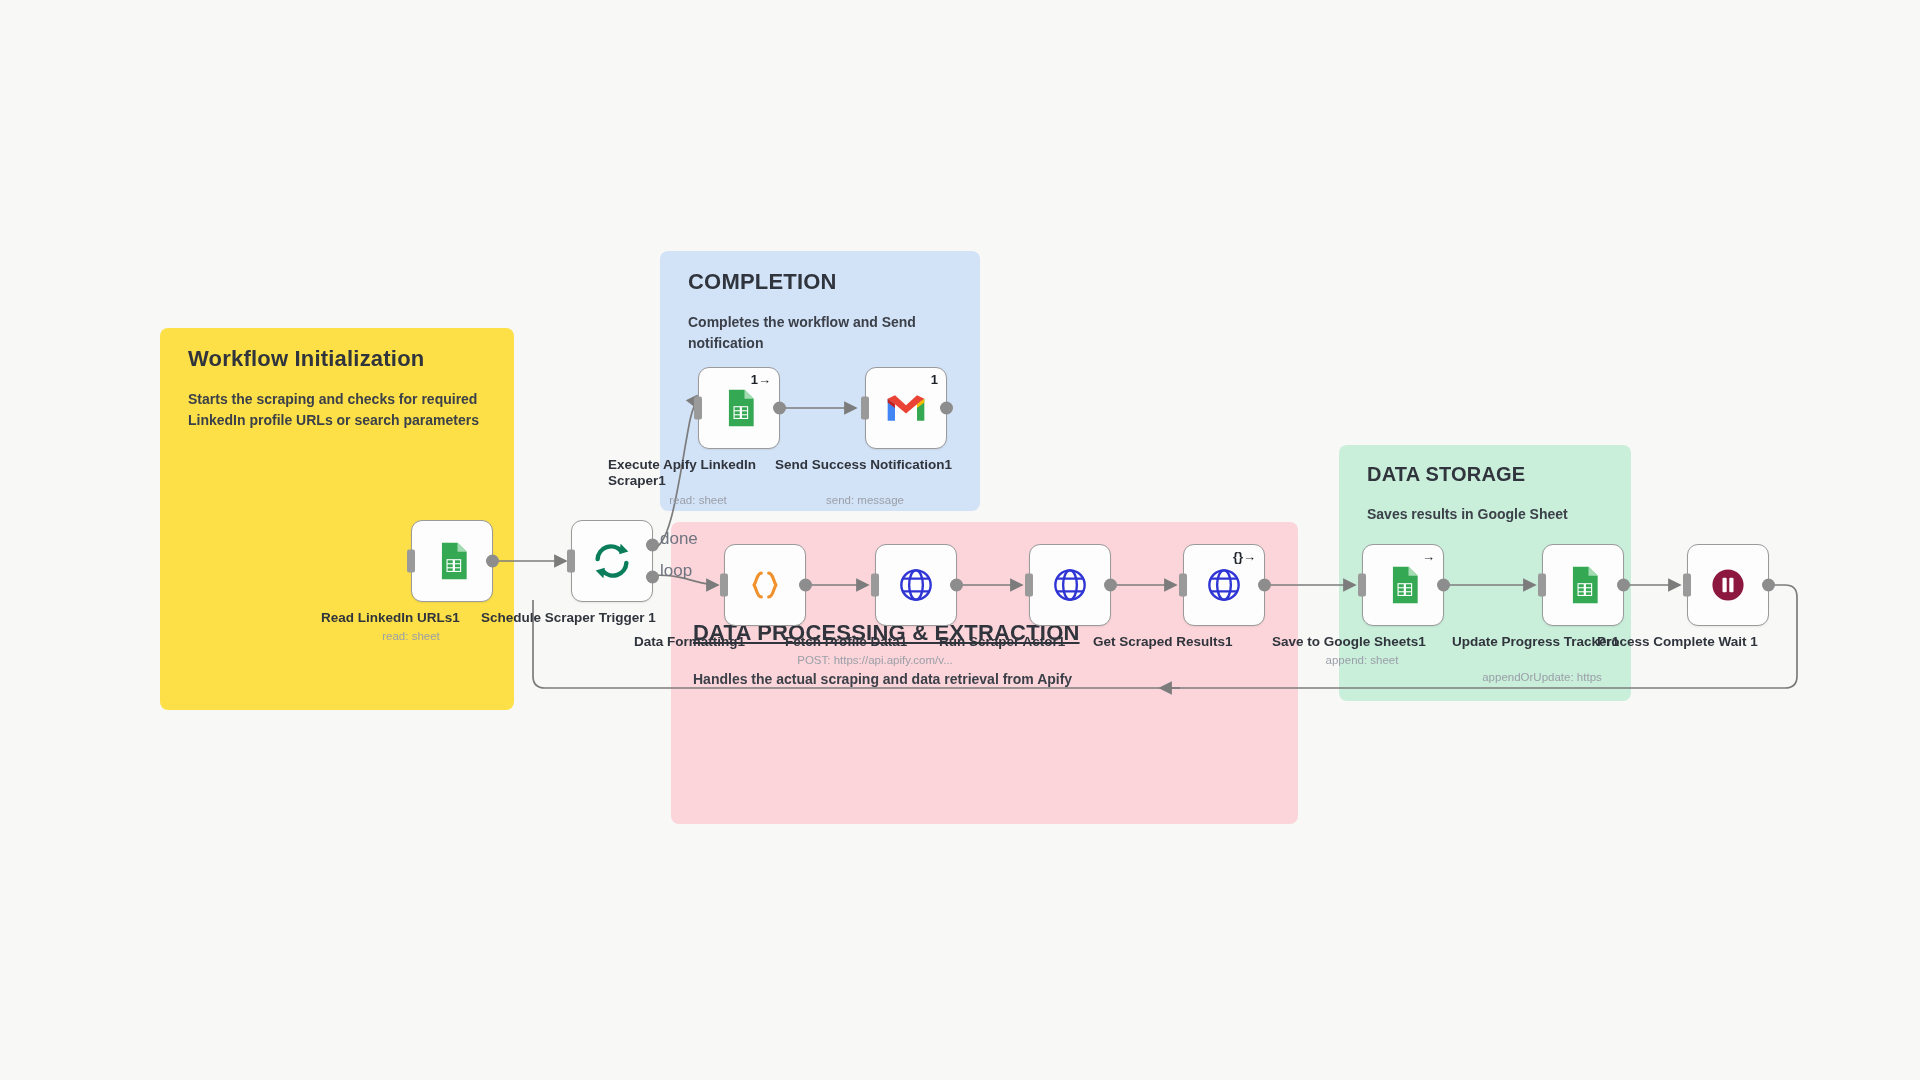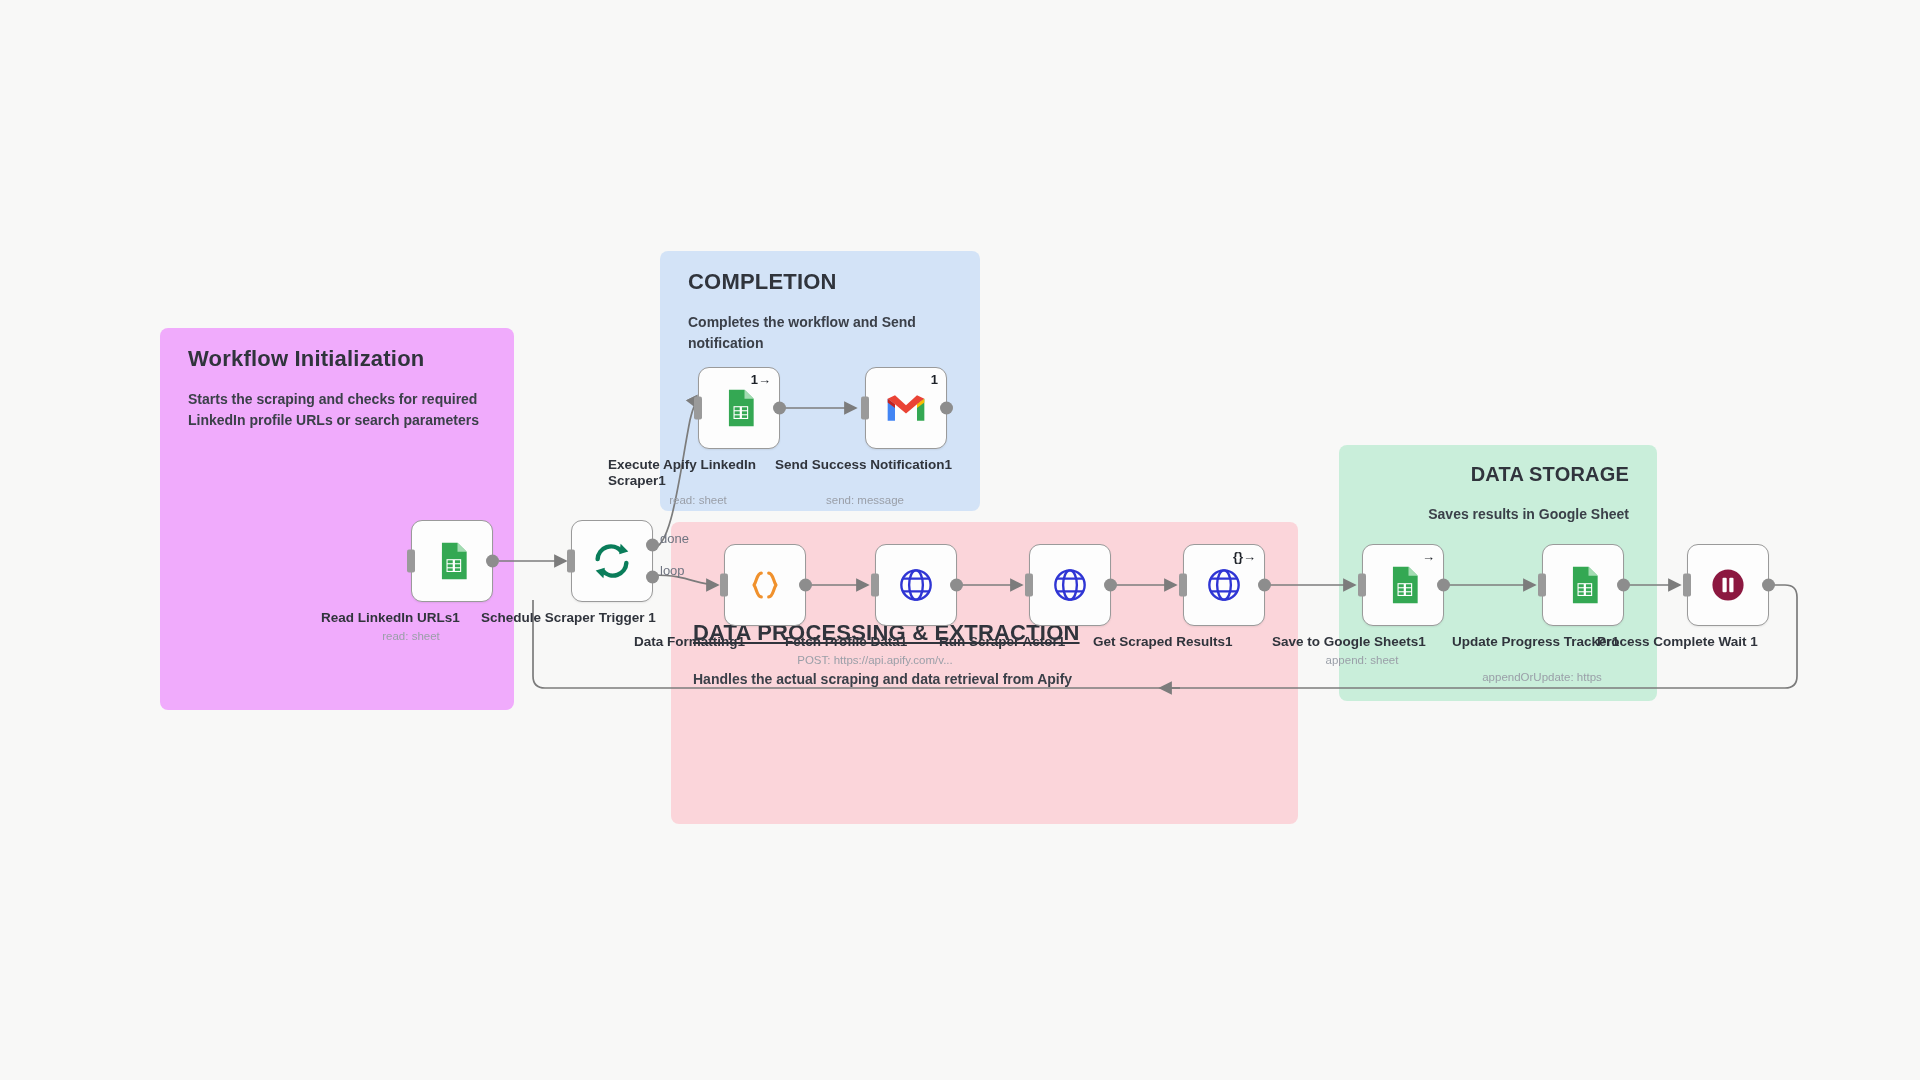--- a/index.html
+++ b/index.html
@@ -35,21 +35,21 @@
     font-size: 14px;
     font-weight: 700;
     color: #3b4049;
     line-height: 1.45;
     margin: 0;
     max-width: 330px;
   }
   #note-init   { left: 160px;  top: 328px;  width: 354px;  height: 382px; background: #fdeec4; }
   #note-compl  { left: 660px;  top: 251px;  width: 320px;  height: 260px; background: #d3e3f7; }
   #note-proc   { left: 671px;  top: 522px;  width: 627px;  height: 302px; background: #fbd5da; }
-  #note-store  { left: 1339px; top: 445px;  width: 318px;  height: 256px; background: #c9eeda; text-align: right; }
+  #note-store  { left: 1339px; top: 445px;  width: 292px;  height: 256px; background: #c9eeda; }
 
   #note-proc .sticky-title { position: absolute; left: 22px; top: 98px; text-decoration: underline; }
   #note-proc .sticky-body  { position: absolute; left: 22px; top: 147px; max-width: 600px; }
 
   
   #wires { position: absolute; left: 0; top: 0; width: 1920px; height: 1080px; pointer-events: none; }
 
   
   .node {
     position: absolute;
@@ -112,37 +112,37 @@
     width: 8px; height: 23px;
     border-radius: 2px;
     background: #9a9a9a;
     top: 50%; left: -5px;
     transform: translateY(-50%);
   }
   .port-out.p1 { top: 30%; }
   .port-out.p2 { top: 70%; }
   .port-lab {
     position: absolute;
-    font-size: 13px;
+    font-size: 17px;
     color: #6f7480;
     left: 14px;
     transform: translateY(-50%);
     white-space: nowrap;
   }
 
   
   .ico { width: 44px; height: 44px; display:block; }
   .ico-lg { width: 46px; height: 46px; }
 </style>
 </head>
 <body>
 
 <div id="canvas">
 
-  <div class="sticky" id="note-init" style="background: #f0abfc;">
+  <div class="sticky" id="note-init" style="background: #fde047;">
     <p class="sticky-title">Workflow Initialization</p>
     <p class="sticky-body">Starts the scraping and checks for required LinkedIn profile URLs or search parameters</p>
   </div>
 
   <div class="sticky" id="note-compl" style="background: rgb(211, 227, 247);">
     <p class="sticky-title">COMPLETION</p>
     <p class="sticky-body">Completes the workflow and Send notification</p>
   </div>
 
   <div class="sticky" id="note-proc" style="background: rgb(251, 213, 218);">

